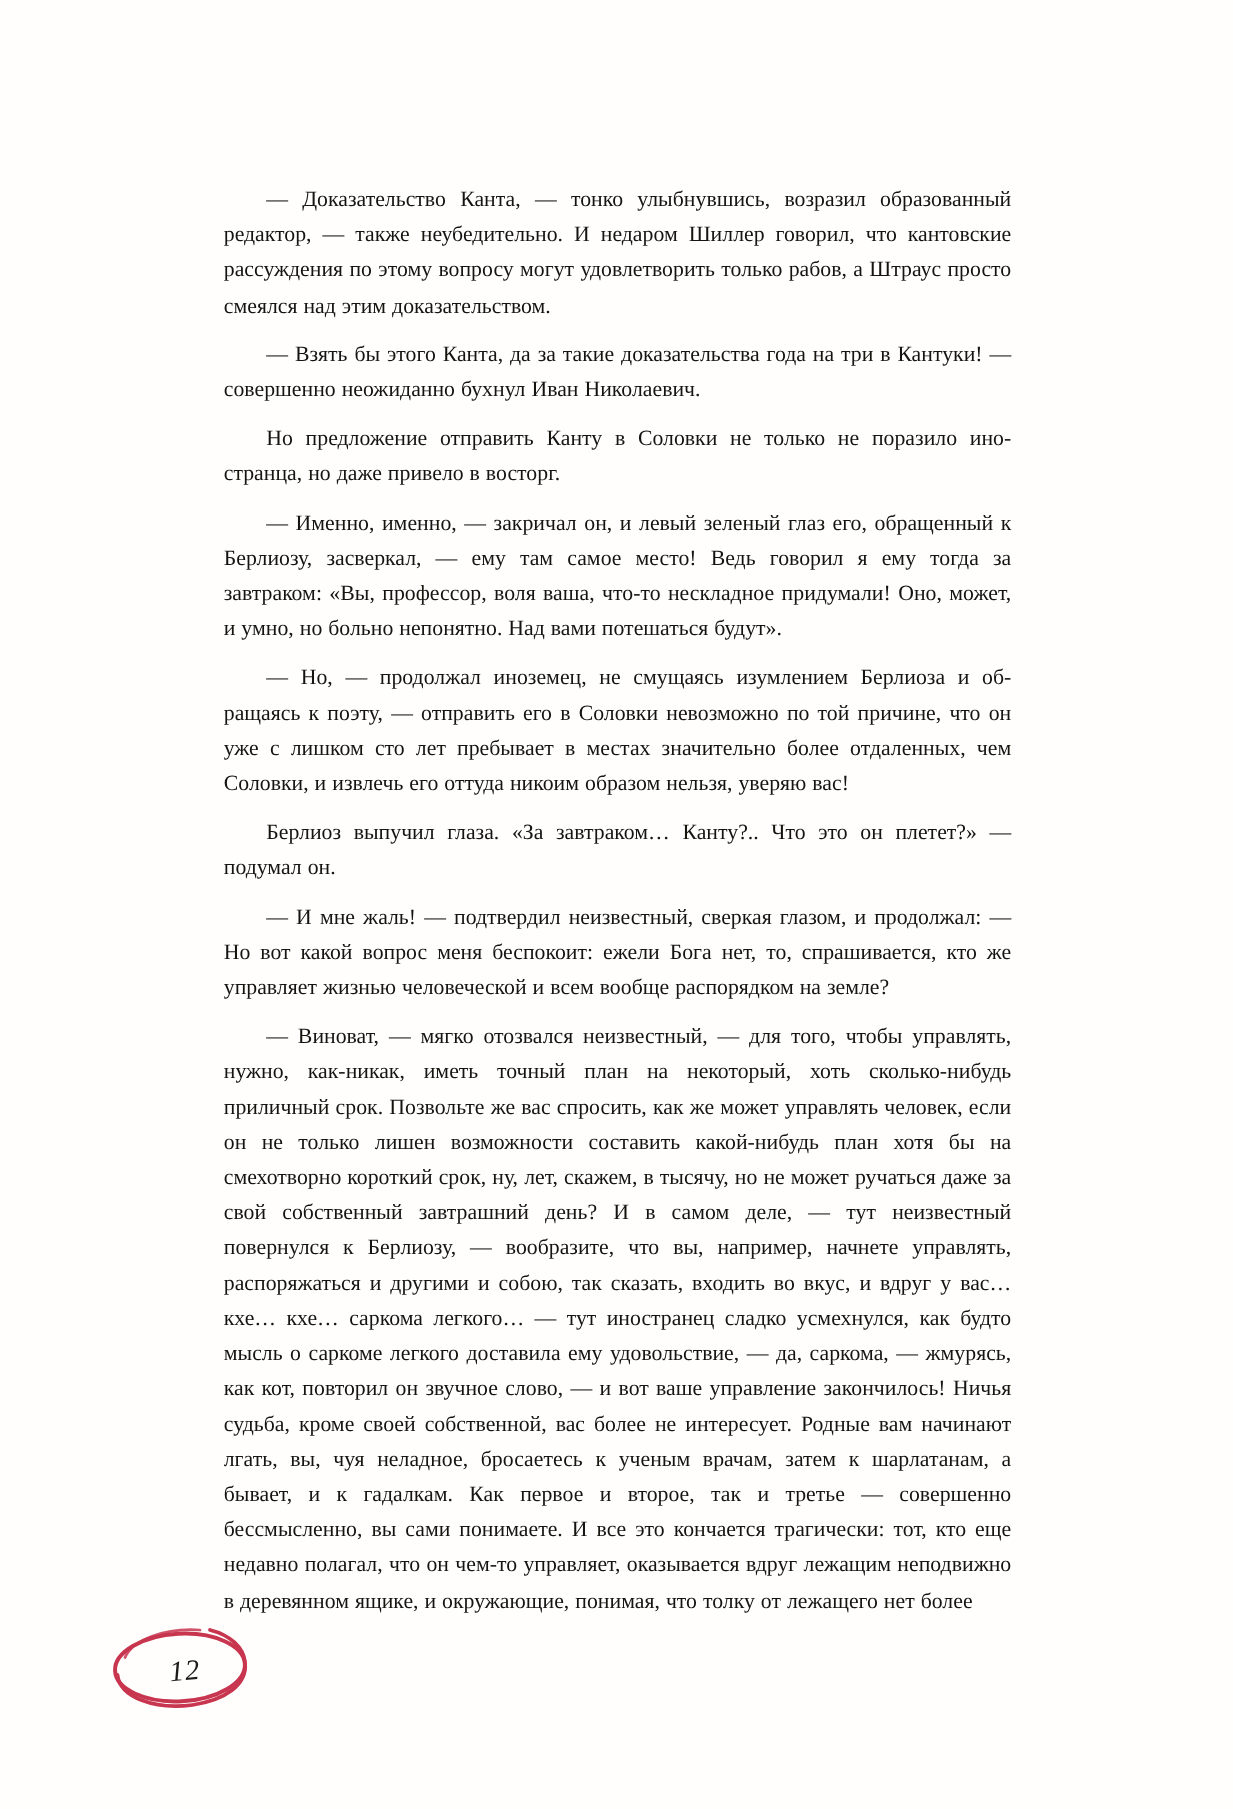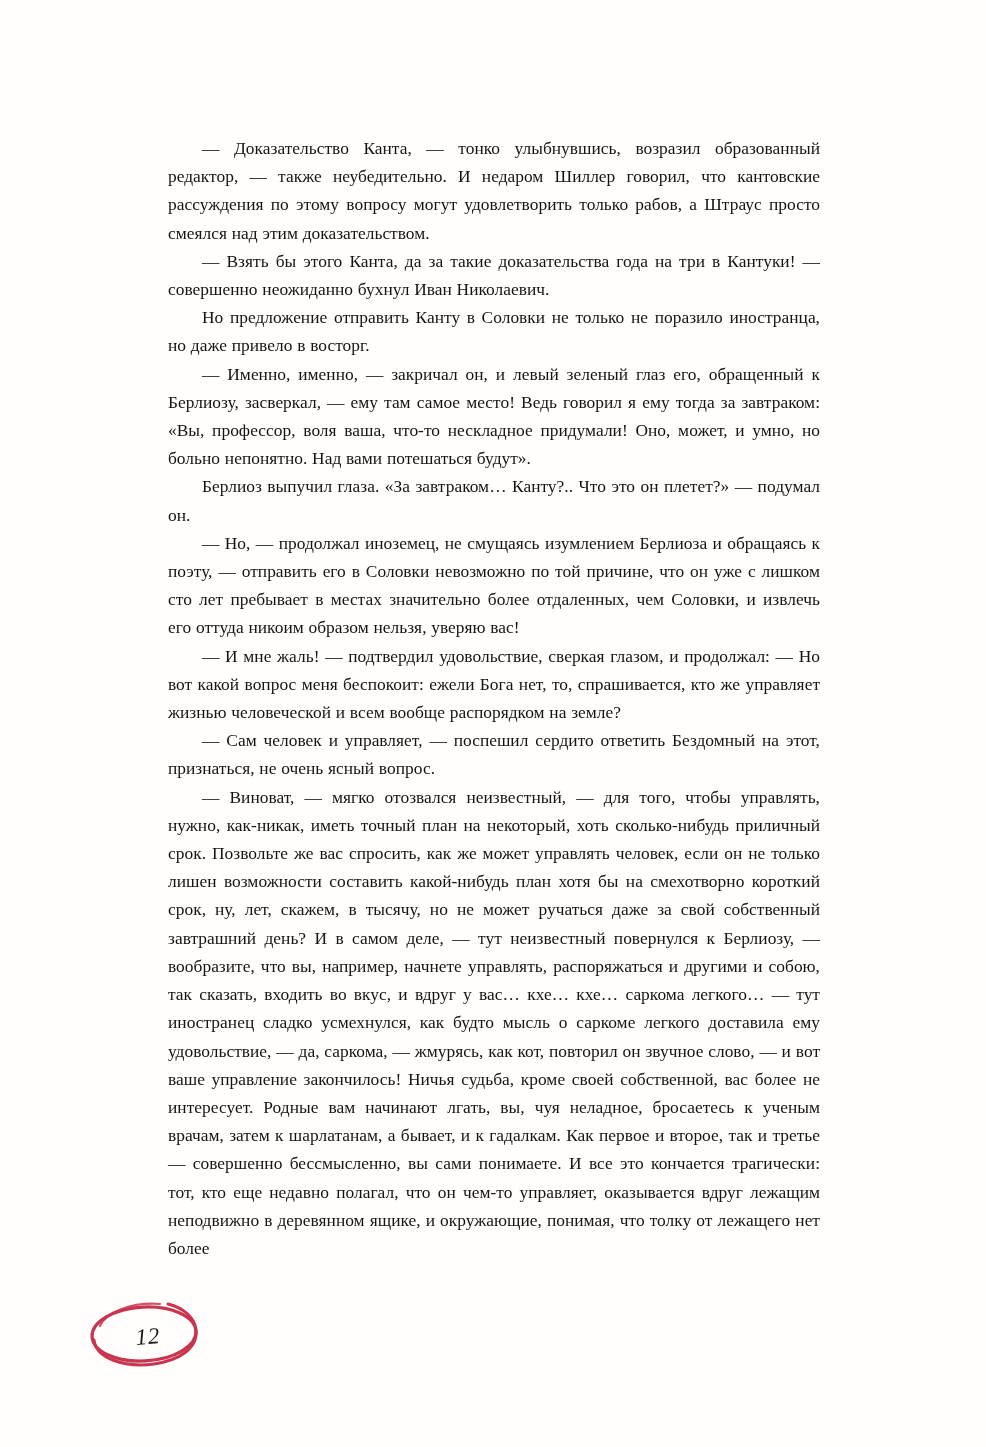--- a/index.html
+++ b/index.html
@@ -28,21 +28,21 @@
     left: 168px;
     top: 134px;
     width: 652px;
     font-size: 17.4px;
     line-height: 28.2px;
     text-align: justify;
     text-justify: inter-word;
     color: #15140f;
   }
   .text-block p {
-    margin: 0;
+    margin: 11px;
     text-indent: 34px;
     hyphens: manual;
   }
   
   .text-block p {
     letter-spacing: 0.02px;
     word-spacing: 0.4px;
   }
   .page-number-wrap {
     position: absolute;
@@ -76,24 +76,23 @@
 </head>
 <body>
 
 <div class="page">
 
   <div class="text-block">
     <p>— Доказательство Канта, — тонко улыбнувшись, возразил образован­ный редактор, — также неубедительно. И недаром Шиллер говорил, что кан­товские рассуждения по этому вопросу могут удовлетворить только рабов, а Штраус просто смеялся над этим доказательством.</p>
     <p>— Взять бы этого Канта, да за такие доказательства года на три в Канту­ки! — совершенно неожиданно бухнул Иван Николаевич.</p>
     <p>Но предложение отправить Канту в Соловки не только не поразило ино­странца, но даже привело в восторг.</p>
     <p>— Именно, именно, — закричал он, и левый зеленый глаз его, обращен­ный к Берлиозу, засверкал, — ему там самое место! Ведь говорил я ему тог­да за завтраком: «Вы, профессор, воля ваша, что-то нескладное придумали! Оно, может, и умно, но больно непонятно. Над вами потешаться будут».</p>
+    <p>— Но, — продолжал иноземец, не смущаясь изумлением Берлиоза и об­ращаясь к поэту, — отправить его в Соловки невозможно по той причине, что он уже с лишком сто лет пребывает в местах значительно более отдален­ных, чем Соловки, и извлечь его оттуда никоим образом нельзя, уверяю вас!</p>
     <p>Берлиоз выпучил глаза. «За завтраком… Канту?.. Что это он плетет?» — подумал он.</p>
-    <p>— Но, — продолжал иноземец, не смущаясь изумлением Берлиоза и об­ращаясь к поэту, — отправить его в Соловки невозможно по той причине, что он уже с лишком сто лет пребывает в местах значительно более отдален­ных, чем Соловки, и извлечь его оттуда никоим образом нельзя, уверяю вас!</p>
-    <p>— И мне жаль! — подтвердил удовольствие, сверкая глазом, и продолжал: — Но вот какой вопрос меня беспокоит: ежели Бога нет, то, спрашивается, кто же управляет жизнью человеческой и всем вообще распорядком на земле?</p>
-    <p>— Сам человек и управляет, — поспешил сердито ответить Бездомный на этот, признаться, не очень ясный вопрос.</p>
+    <p>— И мне жаль! — подтвердил неизвестный, сверкая глазом, и продолжал: — Но вот какой вопрос меня беспокоит: ежели Бога нет, то, спрашивается, кто же управляет жизнью человеческой и всем вообще распорядком на земле?</p>
     <p>— Виноват, — мягко отозвался неизвестный, — для того, чтобы управ­лять, нужно, как-никак, иметь точный план на некоторый, хоть сколько-ни­будь приличный срок. Позвольте же вас спросить, как же может управлять человек, если он не только лишен возможности составить какой-нибудь план хотя бы на смехотворно короткий срок, ну, лет, скажем, в тысячу, но не мо­жет ручаться даже за свой собственный завтрашний день? И в самом деле, — тут неизвестный повернулся к Берлиозу, — вообразите, что вы, например, начнете управлять, распоряжаться и другими и собою, так сказать, входить во вкус, и вдруг у вас… кхе… кхе… саркома легкого… — тут ино­странец сладко усмехнулся, как будто мысль о саркоме легкого доставила ему удовольствие, — да, саркома, — жмурясь, как кот, повторил он звучное слово, — и вот ваше управление закончилось! Ничья судьба, кроме своей собственной, вас более не интересует. Родные вам начинают лгать, вы, чуя неладное, бросаетесь к ученым врачам, затем к шарлатанам, а бывает, и к га­далкам. Как первое и второе, так и третье — совершенно бессмысленно, вы сами понимаете. И все это кончается трагически: тот, кто еще недавно пола­гал, что он чем-то управляет, оказывается вдруг лежащим неподвижно в де­ревянном ящике, и окружающие, понимая, что толку от лежащего нет более</p>
   </div>
 
   <div class="page-number-wrap">
     <svg width="140" height="90" viewBox="0 0 140 90" fill="none" aria-hidden="true">
       <ellipse cx="68" cy="44" rx="52" ry="27" stroke="#c8354f" stroke-width="3.2" fill="none" transform="rotate(-3 68 44)"></ellipse>
       <path d="M18 50 C20 68, 48 78, 78 74 C104 70, 122 58, 120 40 C119 28, 108 18, 92 14" stroke="#c8354f" stroke-width="3" fill="none" stroke-linecap="round"></path>
       <path d="M24 36 C30 22, 56 12, 84 14" stroke="#c8354f" stroke-width="2.2" fill="none" stroke-linecap="round" opacity="0.85"></path>
     </svg>
     <div class="page-number">12</div>

